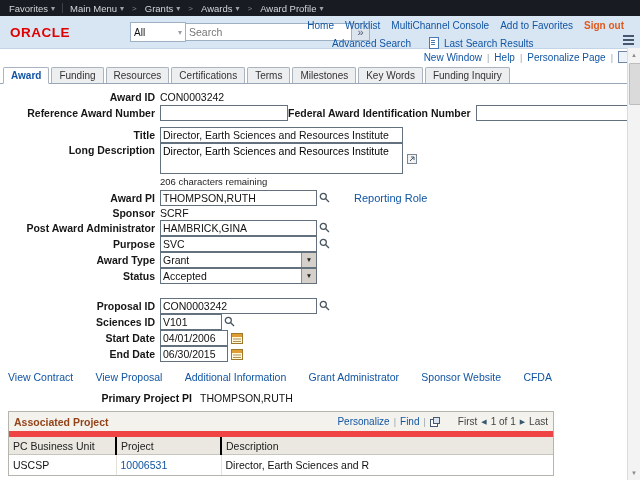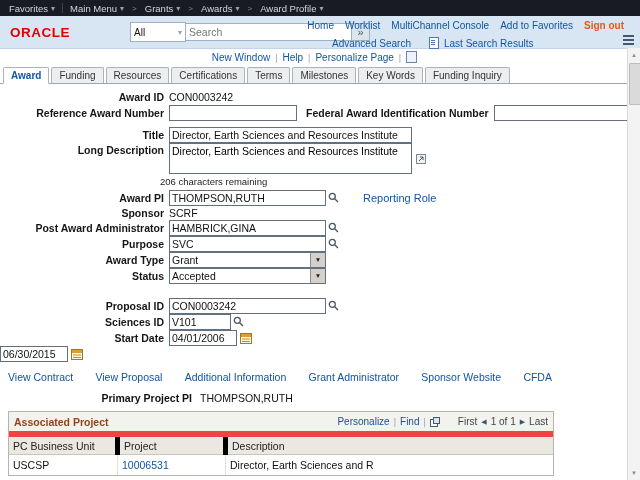--- a/index.html
+++ b/index.html
@@ -24,33 +24,33 @@
   .gobtn::after{content:"»";}
   .nav-links{position:absolute;right:16px;top:4px;display:flex;gap:11px;font-size:10px;align-items:center;}
   .signout{color:#e2591c;font-weight:bold;}
   .search-links{position:absolute;left:332px;top:21px;display:flex;align-items:center;gap:5px;font-size:10px;}
   .doc-icon{display:inline-block;width:8px;height:10px;background:#fff;border:1px solid #4a7ab5;position:relative;}
   .doc-icon::after{content:"";position:absolute;left:1px;top:2px;width:4px;height:1px;background:#4a7ab5;box-shadow:0 2px 0 #4a7ab5,0 4px 0 #4a7ab5;}
   .menu-grid{position:absolute;right:6px;top:19px;width:11px;height:10px;display:flex;flex-direction:column;justify-content:space-between;cursor:pointer;}
   .menu-grid i{display:block;height:2px;background:#44576e;}
 
   
-  .pagebar{height:16px;display:flex;justify-content:center;align-items:center;gap:5px;font-size:10px;padding-right:11px;}
+  .pagebar{height:16px;display:flex;justify-content:flex-end;align-items:center;gap:5px;font-size:10px;padding-right:11px;}
   .sep::after{content:"|";color:#98a2ae;font-size:9px;}
   .note-icon{display:inline-block;width:9px;height:10px;border:1px solid #6d86a8;background:#eef3fa;cursor:pointer;}
 
   
   .tabs{display:flex;align-items:flex-end;height:18px;padding-left:3px;border-bottom:1px solid #99a6b5;}
   .tab{background:#edeef0;border:1px solid #aab4c0;border-bottom:none;padding:2px 7px;margin-right:2px;font-size:10px;color:#333;border-radius:2px 2px 0 0;cursor:pointer;white-space:nowrap;}
   .tab.active{background:#fff;color:#1254a5;font-weight:bold;border-bottom:1px solid #fff;margin-bottom:-1px;}
 
   
   .form{padding-top:5px;}
   .frow{display:flex;align-items:center;height:15px;margin-bottom:1px;}
-  .flabel{width:155px;text-align:right;padding-right:5px;font-weight:bold;font-size:10.5px;color:#161616;white-space:nowrap;flex:none;margin-left:9px;}
+  .flabel{width:155px;text-align:right;padding-right:5px;font-weight:bold;font-size:10.5px;color:#161616;white-space:nowrap;flex:none;}
   .static{font-size:10.5px;}
   .ti{height:16px;border:1px solid #63707e;padding:0 2px;font:10.5px "Liberation Sans",sans-serif;color:#111;background:#fff;box-sizing:border-box;}
   .rgroup{margin-left:auto;margin-right:15px;display:flex;align-items:center;}
   .lookup{margin-left:2px;display:inline-flex;cursor:pointer;}
   .tall{height:32px;align-items:flex-start;}
   .ti-area{width:243px;height:31px;resize:none;border:1px solid #63707e;font:10.5px "Liberation Sans",sans-serif;padding:1px 2px;overflow:hidden;box-sizing:border-box;}
   .expand{margin-left:4px;align-self:center;cursor:pointer;display:inline-flex;}
   .chars{margin-left:160px;font-size:9.5px;height:12px;line-height:12px;margin-bottom:2px;color:#222;}
   .combo{width:157px;height:16px;border:1px solid #63707e;display:inline-flex;align-items:center;justify-content:space-between;background:#fff;font-size:10.5px;padding-left:2px;box-sizing:border-box;cursor:pointer;}
   .combo-btn{width:14px;height:14px;background:#d5d1ca;border-left:1px solid #8d8d8d;display:flex;align-items:center;justify-content:center;flex:none;}
@@ -63,21 +63,21 @@
 
   
   .gridbox{margin:6px 0 0 8px;width:544px;border:1px solid #b5b5ad;}
   .gridhead{display:flex;justify-content:space-between;align-items:center;background:#f4f2ec;border-bottom:6px solid #ef4444;padding:2px 5px;height:15px;}
   .gridtitle{color:#93431a;font-weight:bold;font-size:10.5px;}
   .gridtools{display:flex;align-items:center;gap:4px;font-size:10px;color:#333;margin-left:9px;}
   .popout{display:inline-flex;cursor:pointer;}
   .pgarrow{font-size:7px;color:#35586e;cursor:pointer;}
   .pgtext{color:#444;}
   table.grid{border-collapse:collapse;width:100%;font-size:10.5px;}
-  .grid th{background:#eae8e0;text-align:left;font-weight:normal;color:#222;padding:2px 4px;border-right:5px solid #000000;border-bottom:1px solid #c8c6bc;height:13px;}
+  .grid th{background:#eae8e0;text-align:left;font-weight:normal;color:#222;padding:2px 4px;border-right:2px solid #000000;border-bottom:1px solid #c8c6bc;height:13px;}
   .grid th:last-child{border-right:none;}
   .grid td{padding:3px 4px;border-right:1px solid #e3e1d8;height:14px;vertical-align:middle;margin-top:12px;}
   .grid td:last-child{border-right:none;}
   .c1{width:98px;} .c2{width:95px;}
 
   
   .scrollbar{position:absolute;top:48px;right:0;width:13px;height:432px;background:#f3f3f3;border-left:1px solid #dcdcdc;box-sizing:border-box;}
   .sb-btn{position:absolute;left:0;width:12px;height:14px;display:flex;align-items:center;justify-content:center;color:#8a8a8a;font-size:6px;cursor:pointer;}
   .sb-up{top:0;} .sb-up::after{content:"▲";}
   .sb-down{bottom:0;} .sb-down::after{content:"▼";}
@@ -283,20 +283,21 @@
         <svg width="12" height="12" viewBox="0 0 12 12">
             <rect x="0.5" y="1.5" width="11" height="10" fill="#fff8dc" stroke="#9c7a2a"></rect>
             <rect x="1" y="2" width="10" height="3" fill="#e09b33"></rect>
             <line x1="2" y1="7" x2="10" y2="7" stroke="#b09050" stroke-width="1"></line>
             <line x1="2" y1="9.5" x2="10" y2="9.5" stroke="#b09050" stroke-width="1"></line>
           </svg>
       </span>
     </div>
 
     <div class="frow">
+      <span class="flabel">End Date</span>
       <input class="ti" style="width: 68px;" value="06/30/2015">
       <span class="cal">
         <svg width="12" height="12" viewBox="0 0 12 12">
             <rect x="0.5" y="1.5" width="11" height="10" fill="#fff8dc" stroke="#9c7a2a"></rect>
             <rect x="1" y="2" width="10" height="3" fill="#e09b33"></rect>
             <line x1="2" y1="7" x2="10" y2="7" stroke="#b09050" stroke-width="1"></line>
             <line x1="2" y1="9.5" x2="10" y2="9.5" stroke="#b09050" stroke-width="1"></line>
           </svg>
       </span>
     </div>

